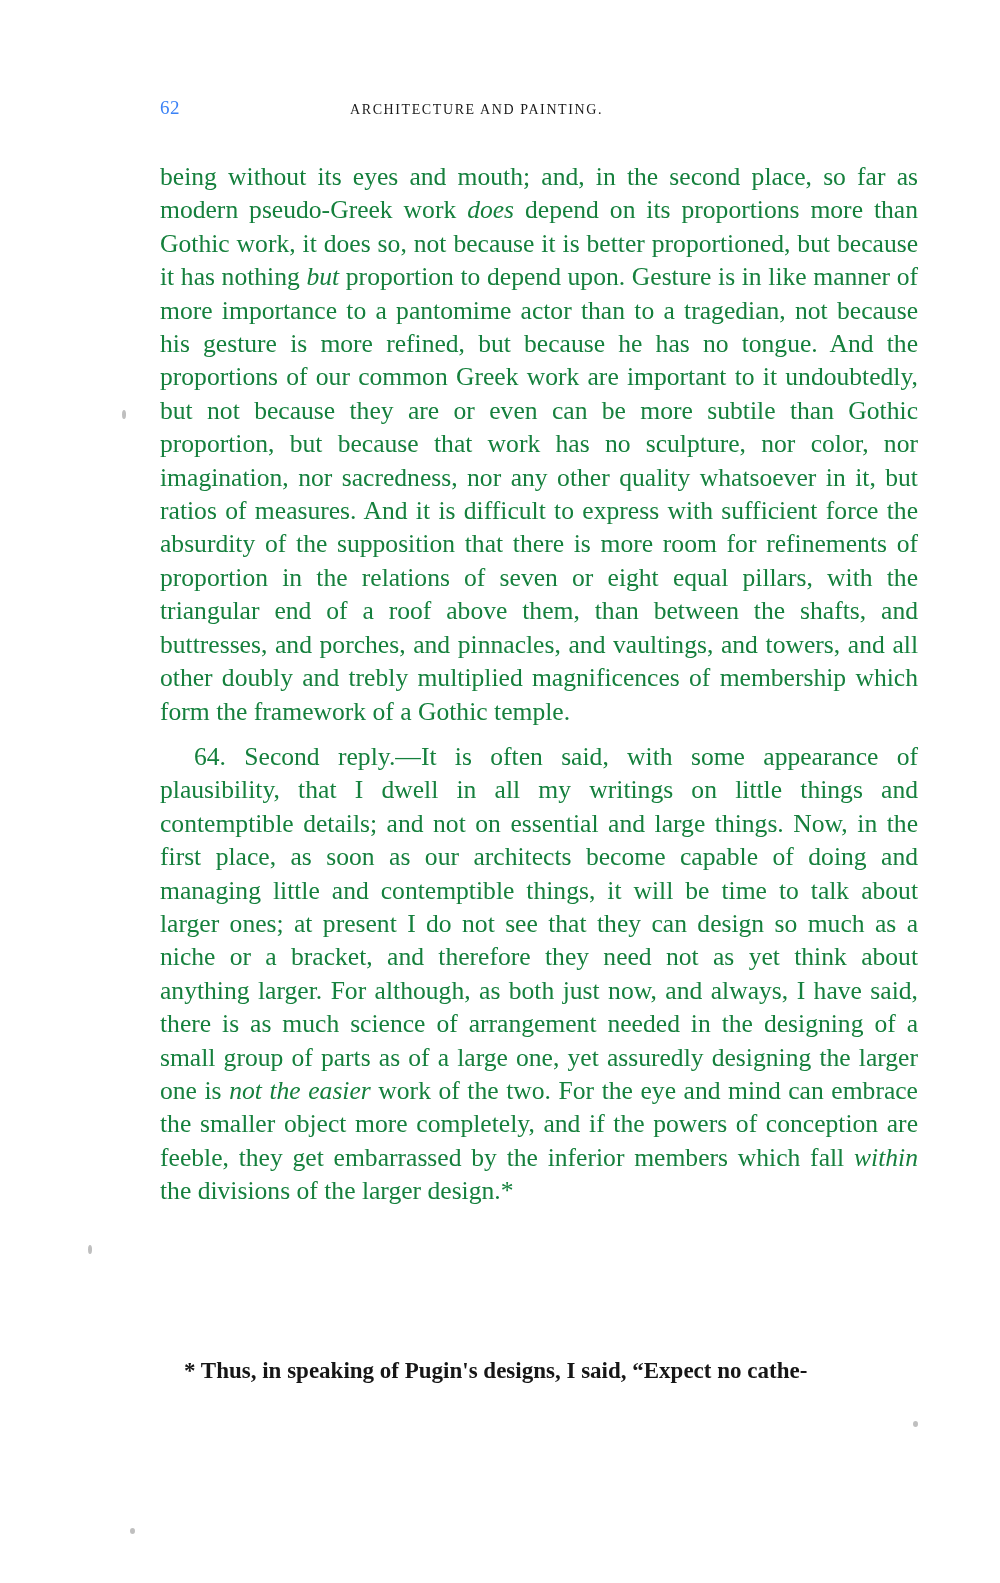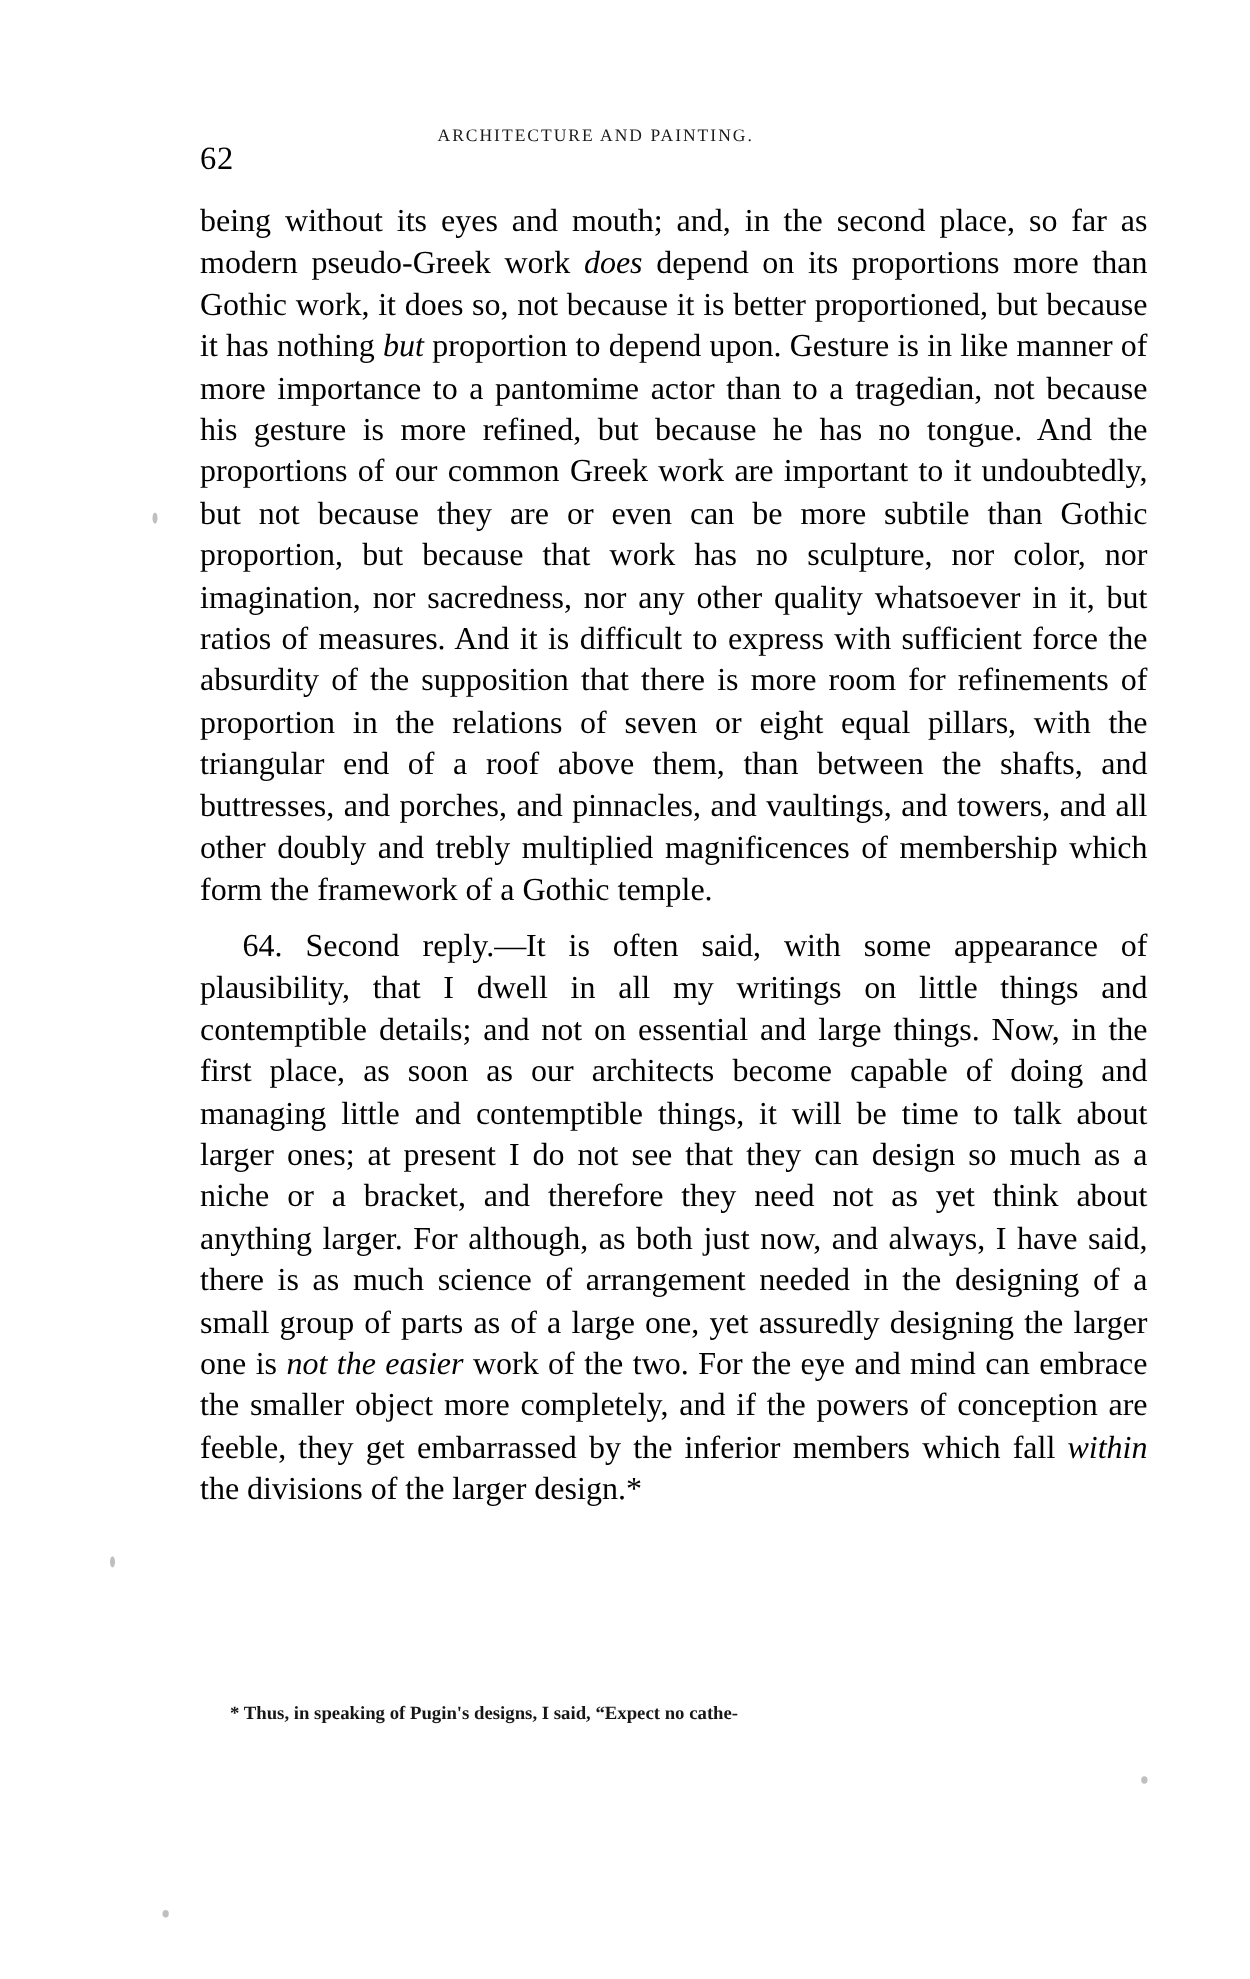--- a/index.html
+++ b/index.html
@@ -24,24 +24,24 @@
   .header {
     position: absolute;
     top: 96px;
     left: 160px;
     width: 760px;
     height: 34px;
   }
   .folio {
     position: absolute;
     left: 0;
-    top: 16px;
-    font-size: 26px;
+    top: 1px;
+    font-size: 19px;
     letter-spacing: 0.5px;
-    color: #000000;
+    color: #3b82f6;
   }
   .running-head {
     position: absolute;
     left: 190px;
     top: 6px;
     font-size: 14px;
     letter-spacing: 1.6px;
     color: #1a1a1a;
     white-space: nowrap;
   }
@@ -50,38 +50,38 @@
     top: 160px;
     left: 160px;
     width: 758px;
   }
   .para {
     margin: 0;
     font-size: 25.6px;
     line-height: 33.4px;
     text-align: justify;
     text-justify: inter-word;
-    color: #000000;
+    color: #15803d;
     font-family: Liberation Serif, serif;
   }
   .para.indent {
     text-indent: 34px;
   }
   .para + .para {
     margin-top: 12px;
   }
   .it {
     font-style: italic;
   }
   .footnote {
     position: absolute;
     top: 1358px;
     left: 178px;
     width: 742px;
-    font-size: 15px;
+    font-size: 23px;
     line-height: 26px;
     color: #161616;
     font-weight: 600;
     text-indent: 6px;
   }
   .footnote .star {
     font-weight: 700;
   }
   
   .speckle {

